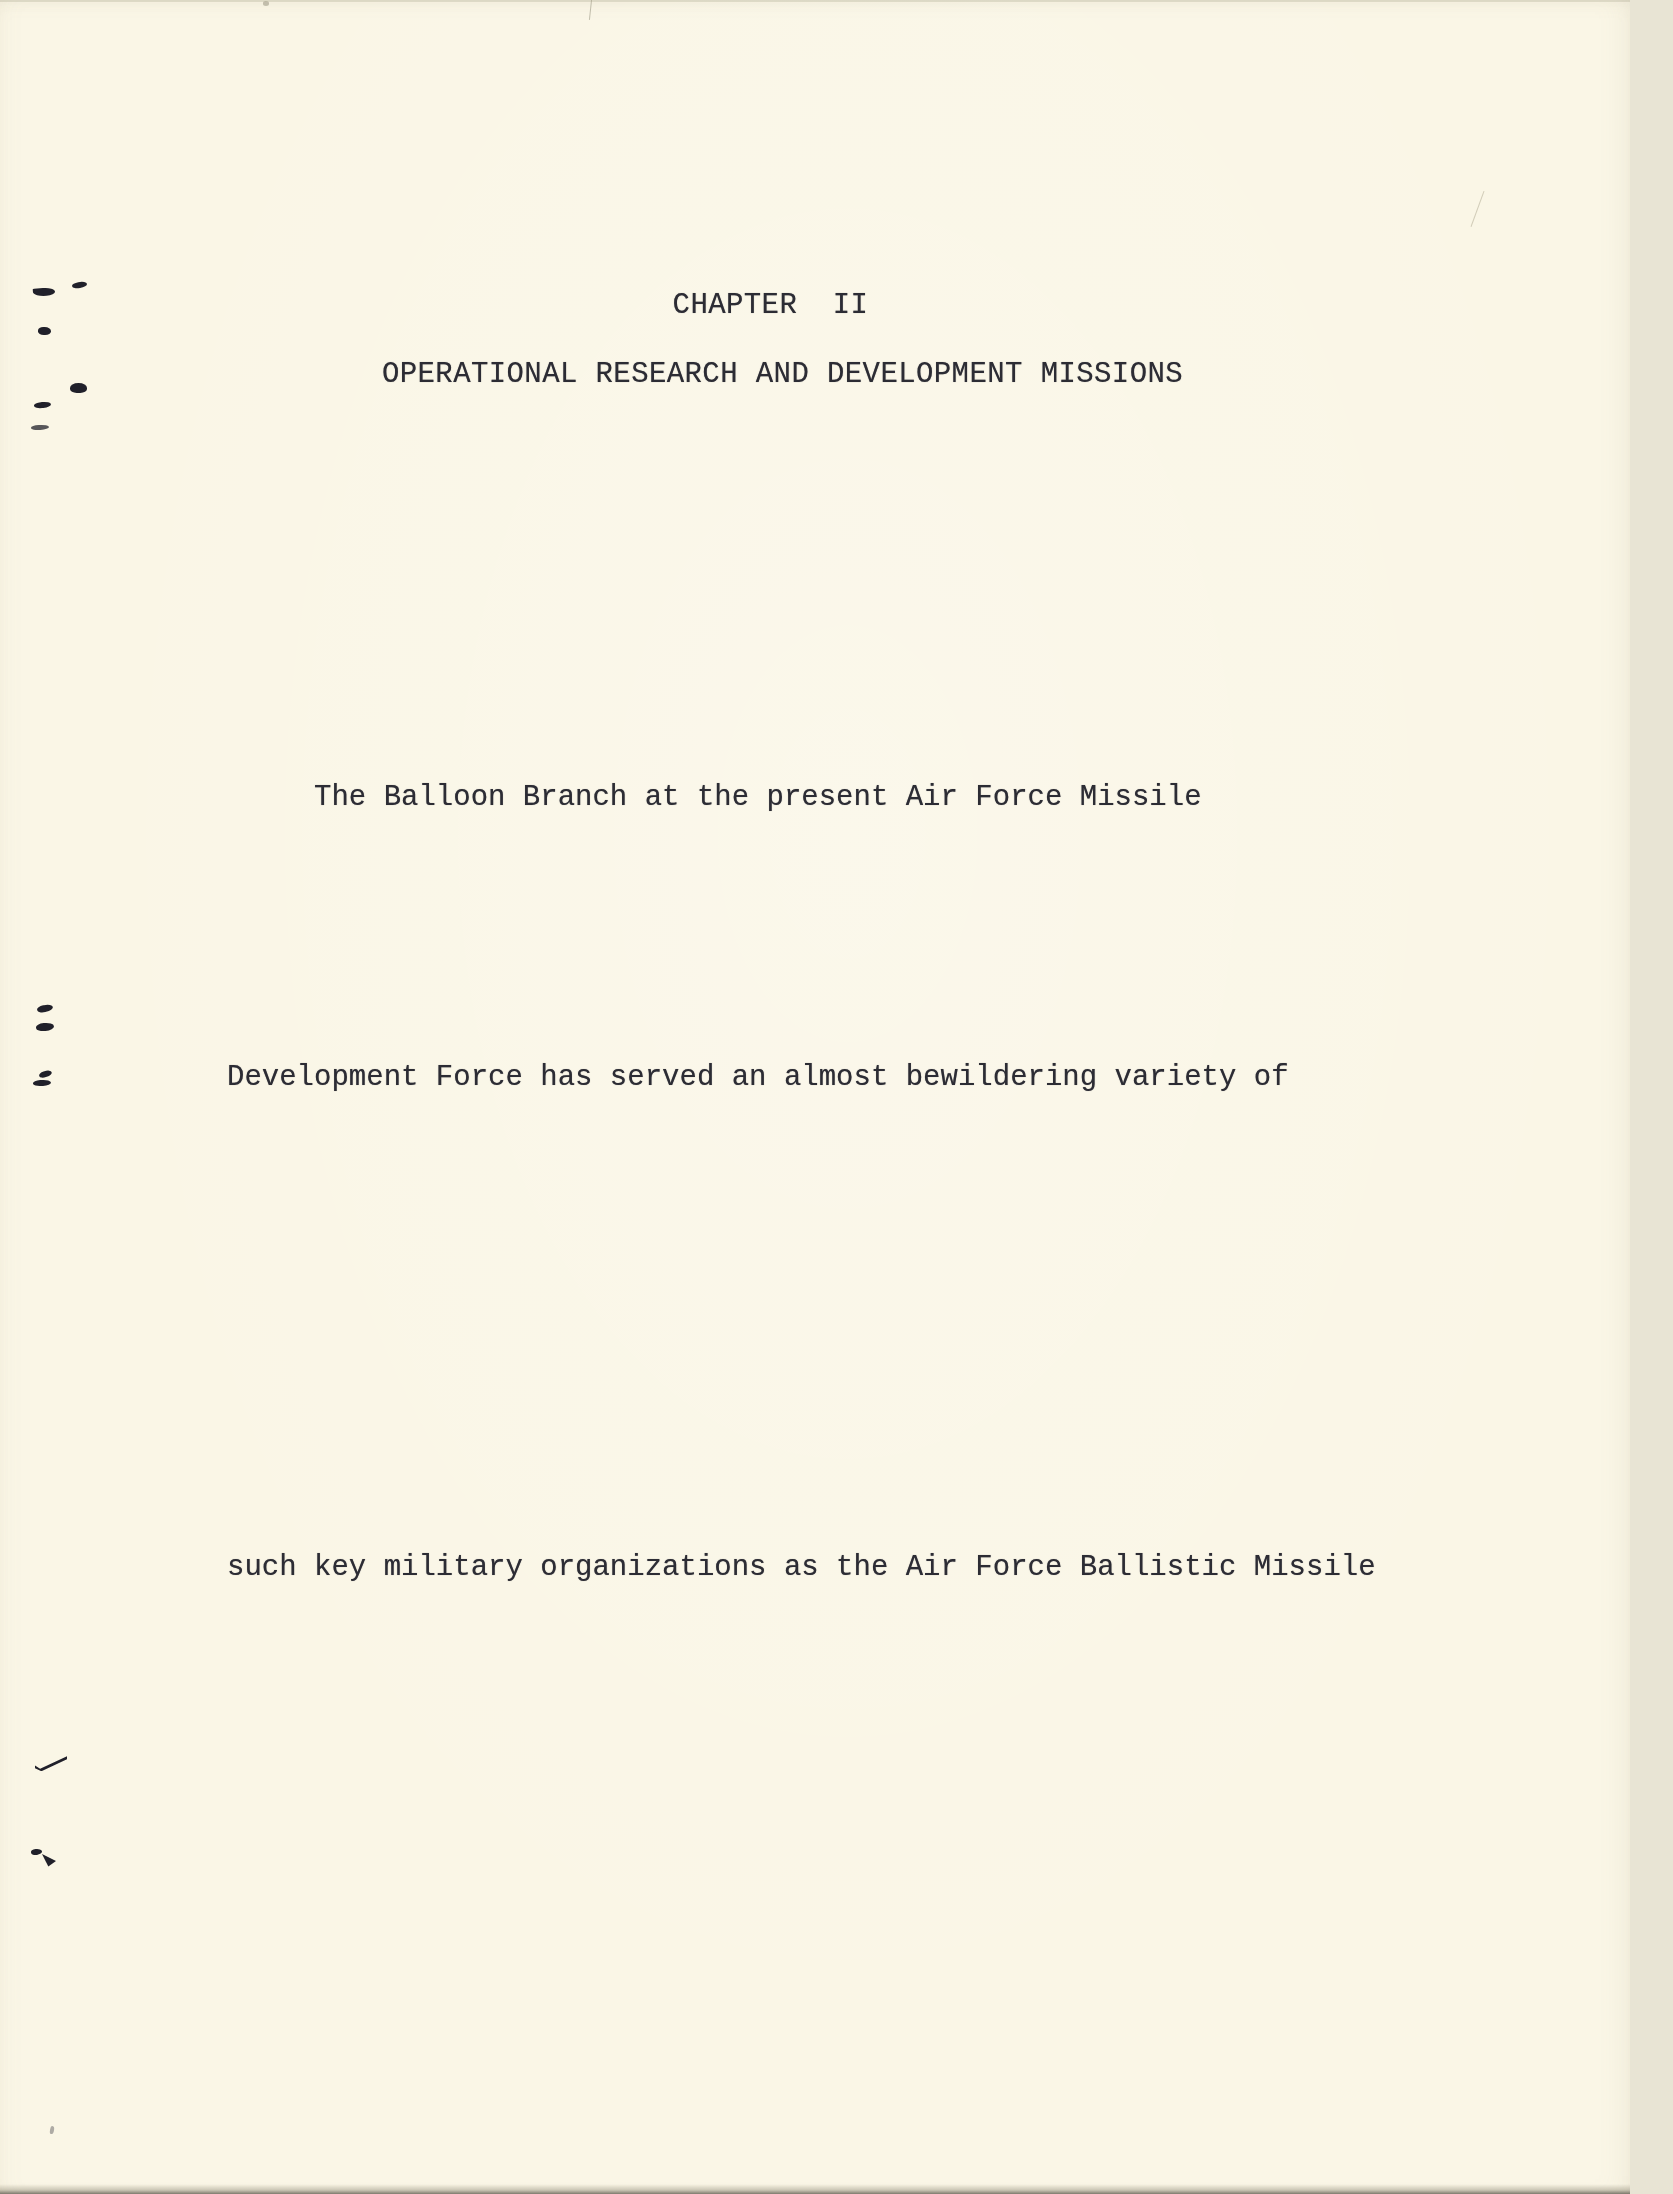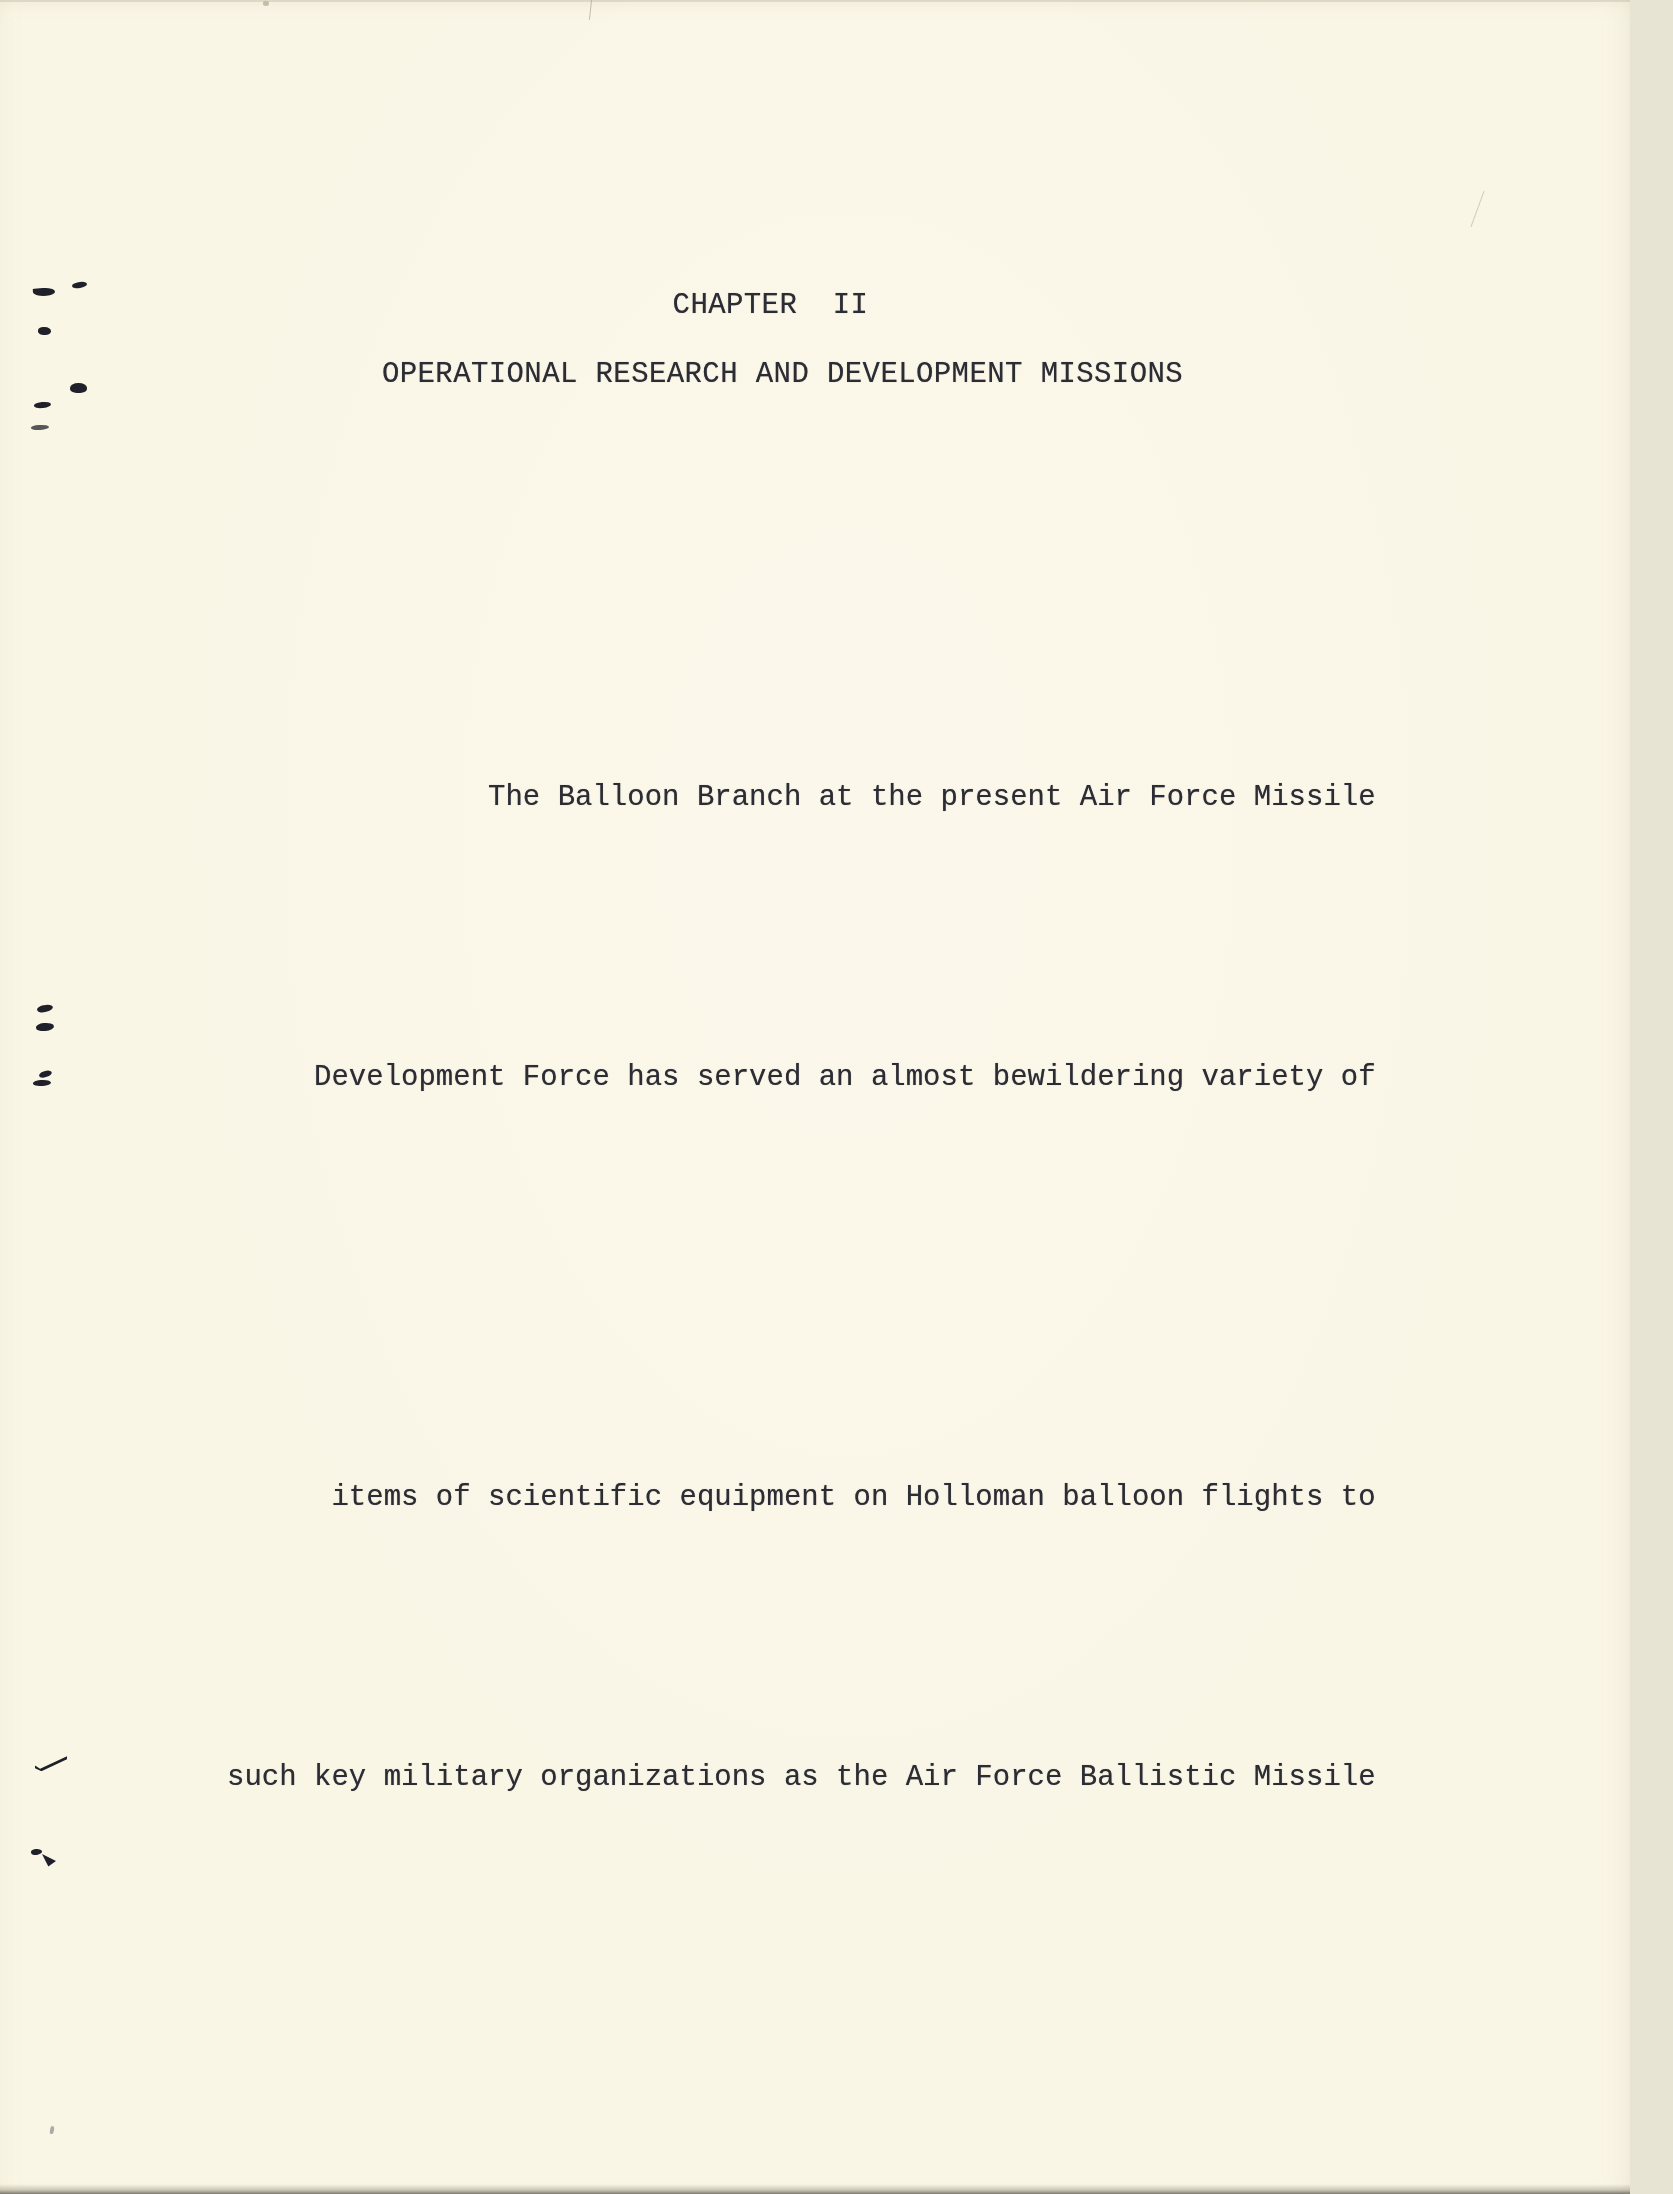--- a/index.html
+++ b/index.html
@@ -34,21 +34,21 @@
   .doc-title {
     position: absolute; top: 354px; left: 0; width: 1541px;
     font-size: 29px; line-height: 42px; letter-spacing: 0.4px;
     text-align: center;
     padding-left: 12px;
   }
   .body-text {
     position: absolute; top: 483px; left: 227px;
     font-size: 29px; line-height: 70px;
   }
-  .body-text .line { height: 70px; white-space: pre; text-align: right; }
+  .body-text .line { height: 70px; white-space: pre; }
 
   
   .mark {
     position: absolute; display: block;
     background: #20202a; border-radius: 45% 55% 50% 50%;
   }
   .m1  { left: 72px; top: 282px;  width: 15.3px; height: 5.6px;  transform: rotate(-10deg); }
   .m2  { left: 33px;  top: 288px;  width: 22px; height: 8.4px; transform: rotate(-5deg); border-radius: 10% 80% 60% 90%; }
   .m3  { left: 38px;  top: 327px;  width: 12.6px; height: 8.4px; }
   .m4  { left: 70px; top: 383px;  width: 16.7px; height: 9.8px; border-radius: 50% 50% 40% 40%; }
@@ -89,21 +89,20 @@
 
   <div class="body-text typed">
     
   
       <div class="line">     The Balloon Branch at the present Air Force Missile</div>
     
       <div class="line">Development Force has served an almost bewildering variety of</div>
     
     
     
-      <div class="line">items of scientific equipment on Holloman balloon flights to</div>
     
       <div class="line">such key military organizations as the Air Force Ballistic Missile</div>
     
       
     
       
     
       
     
       

